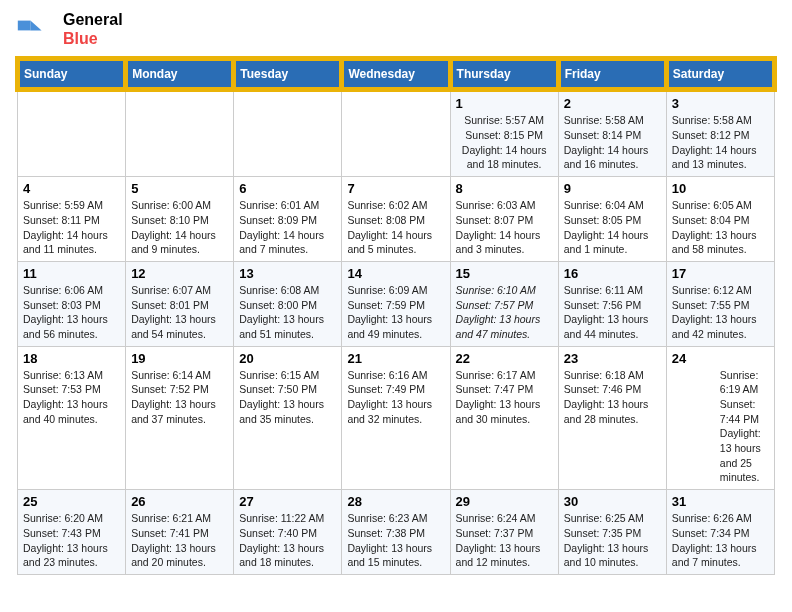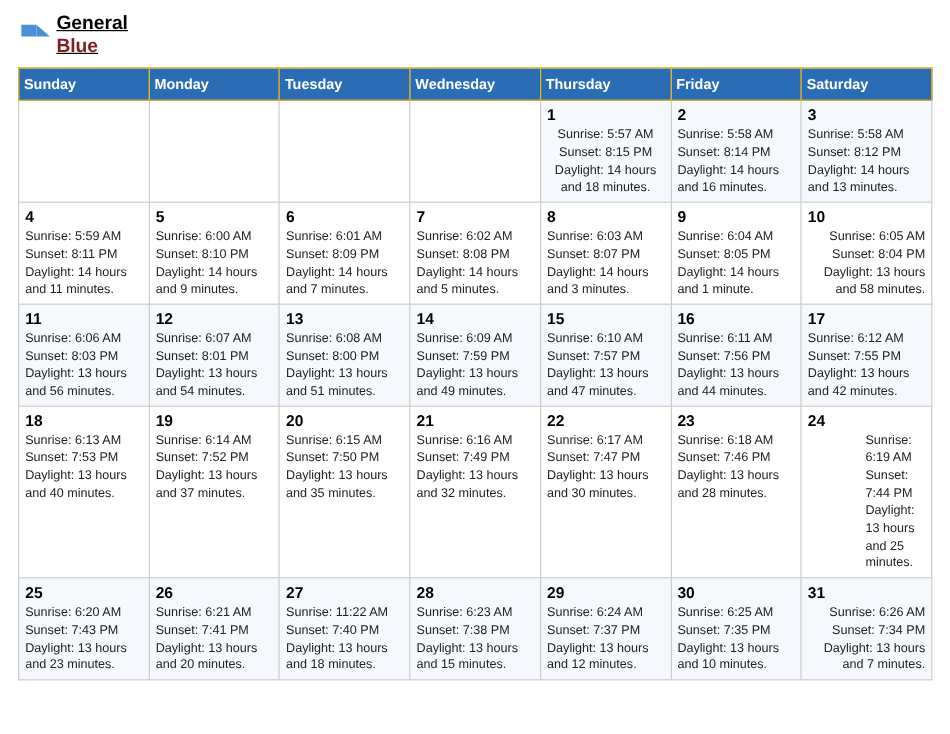--- a/index.html
+++ b/index.html
@@ -12,29 +12,28 @@
     }
     .header-section {
       display: flex;
       justify-content: space-between;
       align-items: flex-start;
       margin-bottom: 8px;
     }
     .logo {
       display: flex;
       align-items: center;
-      gap: 4px;
-      text-decoration: underline;
+      gap: 20px;
     }
     .logo-text {
       font-size: 16px;
       font-weight: bold;
       line-height: 1.2;
     }
-    .logo-text span { color: #7f1d1d; }
+    .logo-text span { color: #ef4444; }
     .logo-icon {
       width: 28px;
       height: 28px;
     }
     .title-block {
       text-align: right;
     }
     .month-title {
       font-size: 36px;
       font-weight: normal;
@@ -52,21 +51,21 @@
     }
     thead tr {
       background-color: #2a6db5;
       color: #fff;
     }
     thead th {
       padding: 6px 4px;
       text-align: left;
       font-weight: bold;
       font-size: 12px;
-      border: 1px solid #eab308;
+      border: 5px solid #eab308;
     }
     tbody tr {
       vertical-align: top;
     }
     tbody td {
       border: 1px solid #ccc;
       padding: 4px 5px;
       width: calc(100% / 7);
       min-height: 80px;
       vertical-align: top;
@@ -188,21 +187,21 @@
         </td>
         <td>
           <span class="day-number">9</span>
           <div class="day-info" style="white-space: pre-wrap;">Sunrise: 6:04 AM
 Sunset: 8:05 PM
 Daylight: 14 hours
 and 1 minute.</div>
         </td>
         <td>
           <span class="day-number">10</span>
-          <div class="day-info" style="white-space: pre-wrap; text-align: right;">Sunrise: 6:05 AM
+          <div class="day-info" style="white-space: pre-wrap;">Sunrise: 6:05 AM
 Sunset: 8:04 PM
 Daylight: 13 hours
 and 58 minutes.</div>
         </td>
       </tr>
       <tr>
         <td>
           <span class="day-number">11</span>
           <div class="day-info" style="white-space: pre-wrap;">Sunrise: 6:06 AM
 Sunset: 8:03 PM
@@ -225,21 +224,21 @@
         </td>
         <td>
           <span class="day-number">14</span>
           <div class="day-info" style="white-space: pre-wrap;">Sunrise: 6:09 AM
 Sunset: 7:59 PM
 Daylight: 13 hours
 and 49 minutes.</div>
         </td>
         <td>
           <span class="day-number">15</span>
-          <div class="day-info" style="white-space: pre-wrap;">Sunrise: 6:10 AM
+          <div class="day-info" style="white-space: pre-wrap; font-style: italic;">Sunrise: 6:10 AM
 Sunset: 7:57 PM
 Daylight: 13 hours
 and 47 minutes.</div>
         </td>
         <td>
           <span class="day-number">16</span>
           <div class="day-info" style="white-space: pre-wrap;">Sunrise: 6:11 AM
 Sunset: 7:56 PM
 Daylight: 13 hours
 and 44 minutes.</div>
@@ -341,20 +340,20 @@
         </td>
         <td>
           <span class="day-number">30</span>
           <div class="day-info" style="white-space: pre-wrap;">Sunrise: 6:25 AM
 Sunset: 7:35 PM
 Daylight: 13 hours
 and 10 minutes.</div>
         </td>
         <td>
           <span class="day-number">31</span>
-          <div class="day-info" style="white-space: pre-wrap; text-align: right;">Sunrise: 6:26 AM
+          <div class="day-info" style="white-space: pre-wrap;">Sunrise: 6:26 AM
 Sunset: 7:34 PM
 Daylight: 13 hours
 and 7 minutes.</div>
         </td>
       </tr>
     </tbody>
 </table>
 
 </body></html>

